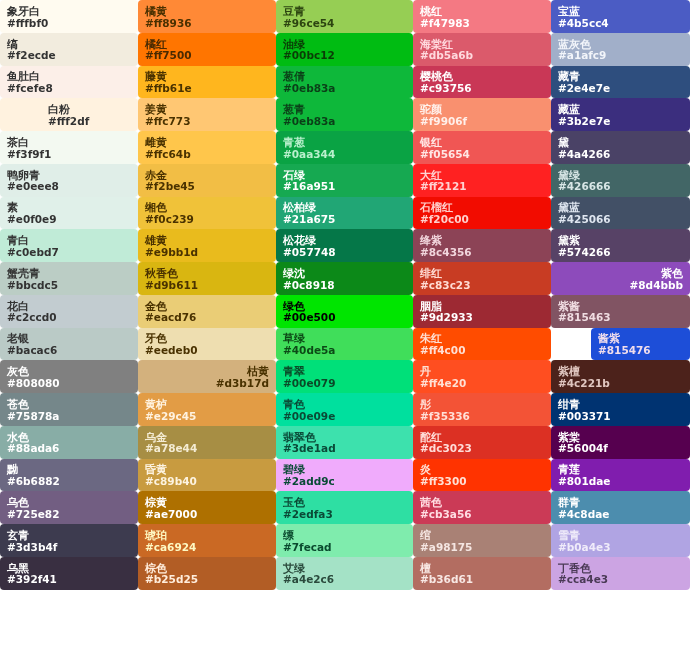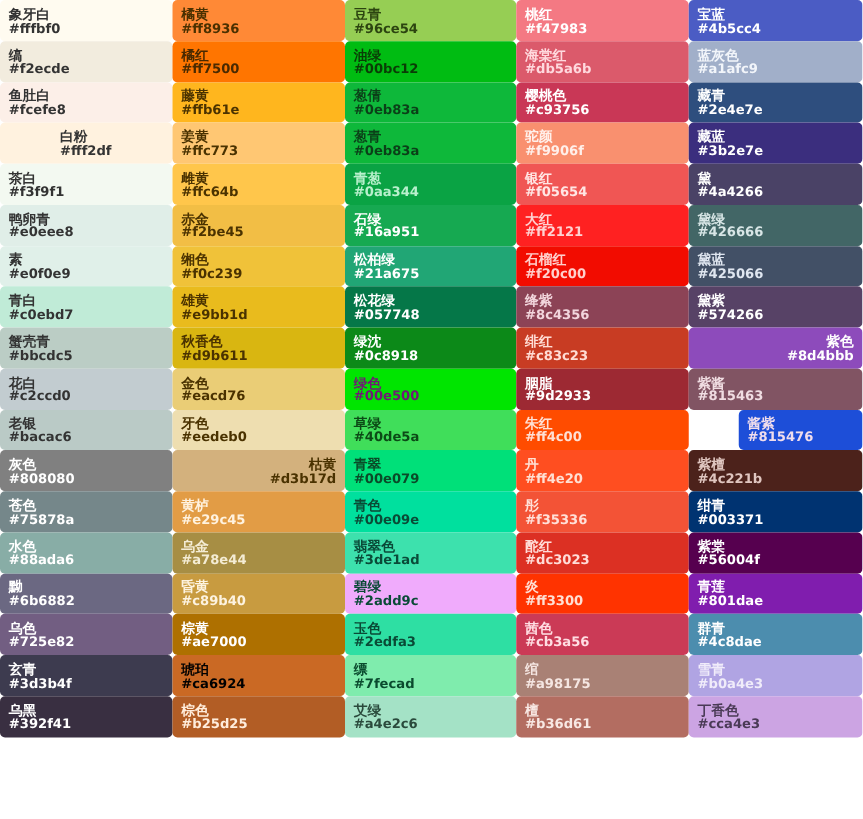--- a/index.html
+++ b/index.html
@@ -234,21 +234,21 @@
       <div class="swatch-hex">#8d4bbb</div>
     </div>
     <div class="swatch" style="background: rgb(194, 204, 208); color: rgb(51, 51, 51);">
       <div class="swatch-name">花白</div>
       <div class="swatch-hex">#c2ccd0</div>
     </div>
     <div class="swatch" style="background: rgb(234, 205, 118); color: rgb(74, 50, 0);">
       <div class="swatch-name">金色</div>
       <div class="swatch-hex">#eacd76</div>
     </div>
-    <div class="swatch" style="background: rgb(0, 229, 0); color: #701a75;">
+    <div class="swatch" style="background: rgb(0, 229, 0); color: #000000;">
       <div class="swatch-name">绿色</div>
       <div class="swatch-hex">#00e500</div>
     </div>
     <div class="swatch" style="background: rgb(157, 41, 51); color: rgb(255, 255, 255);">
       <div class="swatch-name">胭脂</div>
       <div class="swatch-hex">#9d2933</div>
     </div>
     <div class="swatch" style="background: rgb(129, 84, 99); color: rgb(240, 221, 226);">
       <div class="swatch-name">紫酱</div>
       <div class="swatch-hex">#815463</div>
@@ -370,21 +370,21 @@
       <div class="swatch-hex">#cb3a56</div>
     </div>
     <div class="swatch" style="background: rgb(76, 141, 174); color: rgb(255, 255, 255);">
       <div class="swatch-name">群青</div>
       <div class="swatch-hex">#4c8dae</div>
     </div>
     <div class="swatch" style="background: rgb(61, 59, 79); color: rgb(255, 255, 255);">
       <div class="swatch-name">玄青</div>
       <div class="swatch-hex">#3d3b4f</div>
     </div>
-    <div class="swatch" style="background: rgb(202, 105, 36); color: #000000;">
+    <div class="swatch" style="background: rgb(202, 105, 36); color: #fef9c3;">
       <div class="swatch-name">琥珀</div>
       <div class="swatch-hex">#ca6924</div>
     </div>
     <div class="swatch" style="background: rgb(127, 236, 173); color: rgb(10, 74, 46);">
       <div class="swatch-name">缥</div>
       <div class="swatch-hex">#7fecad</div>
     </div>
     <div class="swatch" style="background: rgb(169, 129, 117); color: rgb(245, 230, 226);">
       <div class="swatch-name">绾</div>
       <div class="swatch-hex">#a98175</div>

